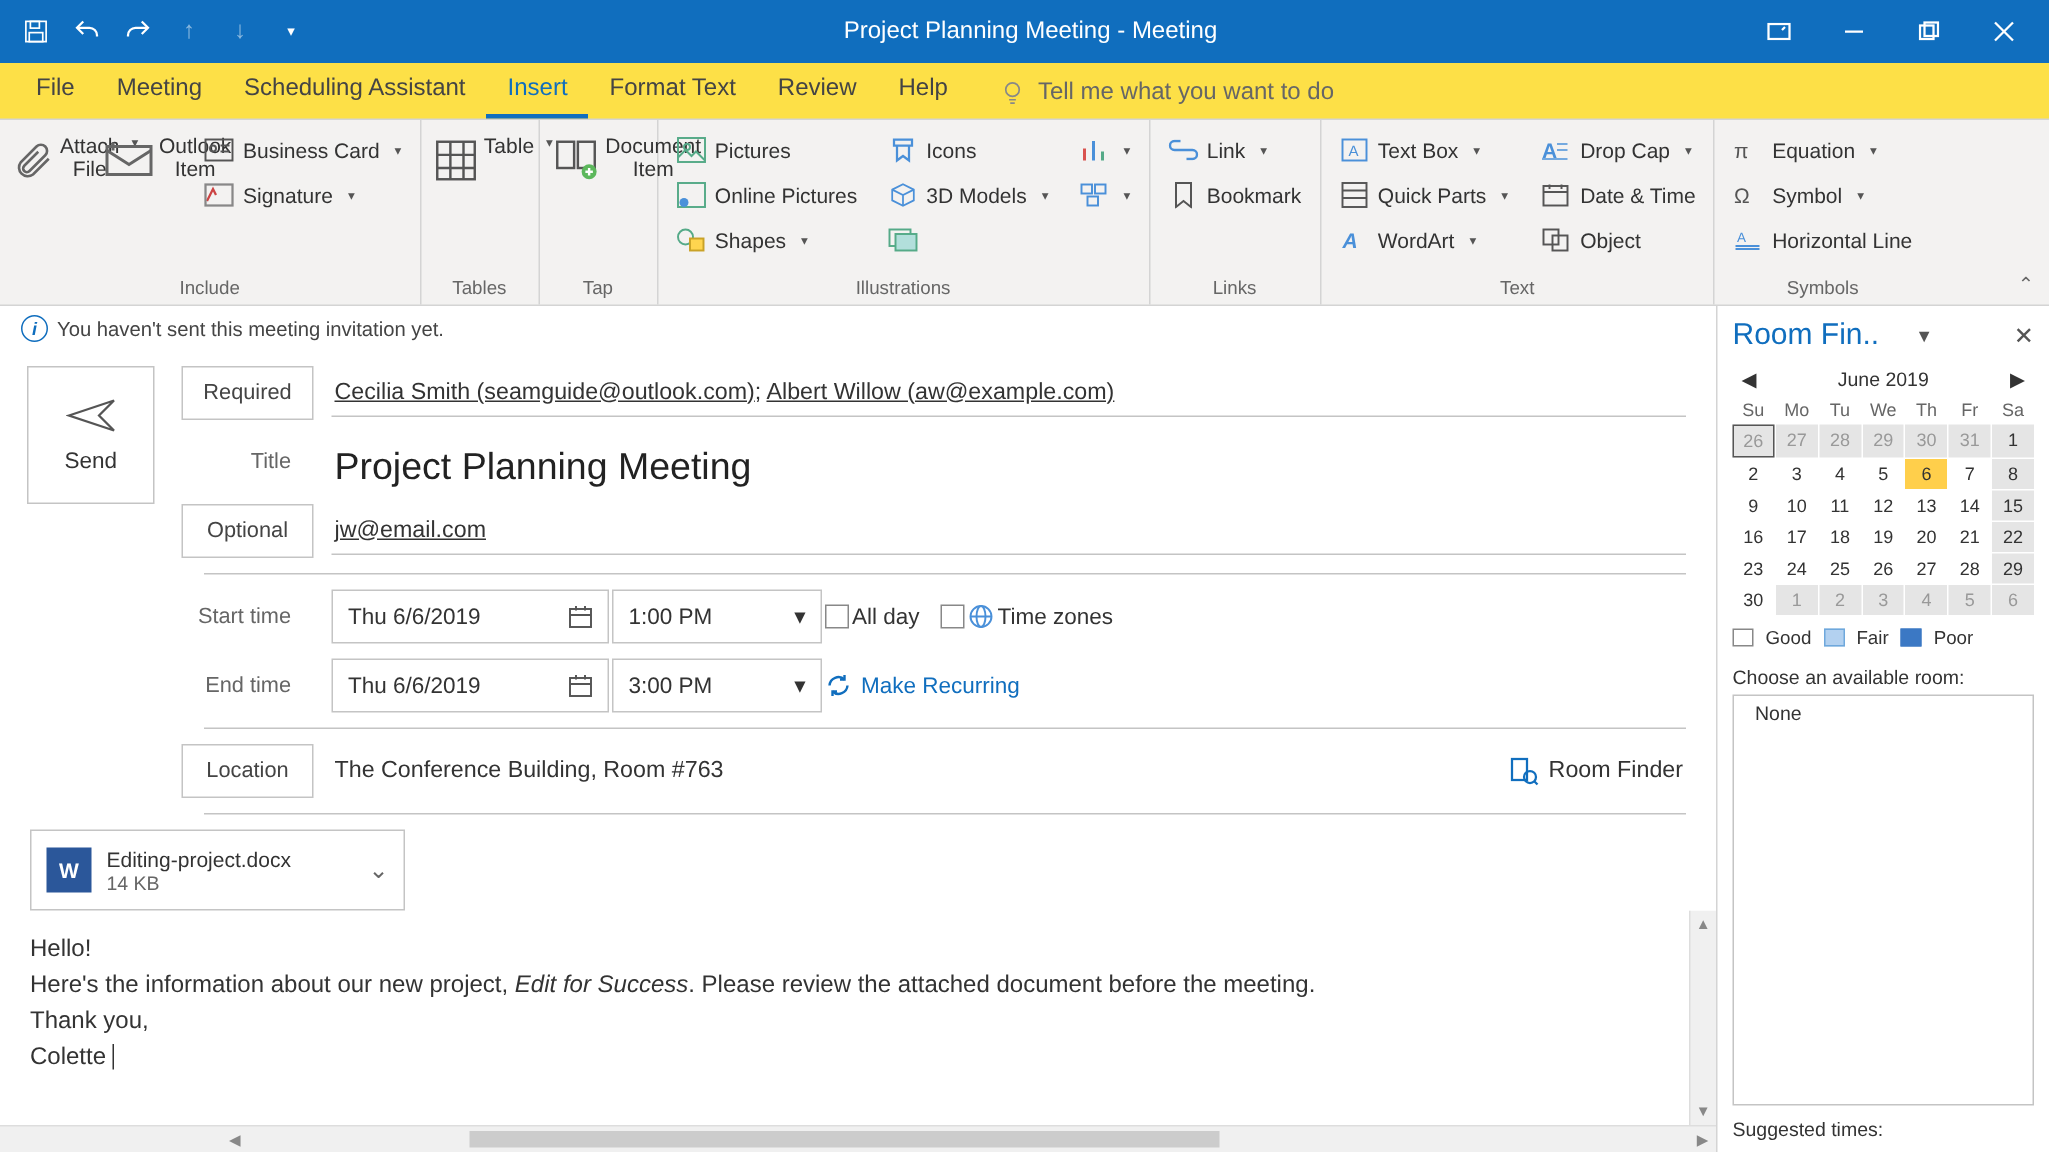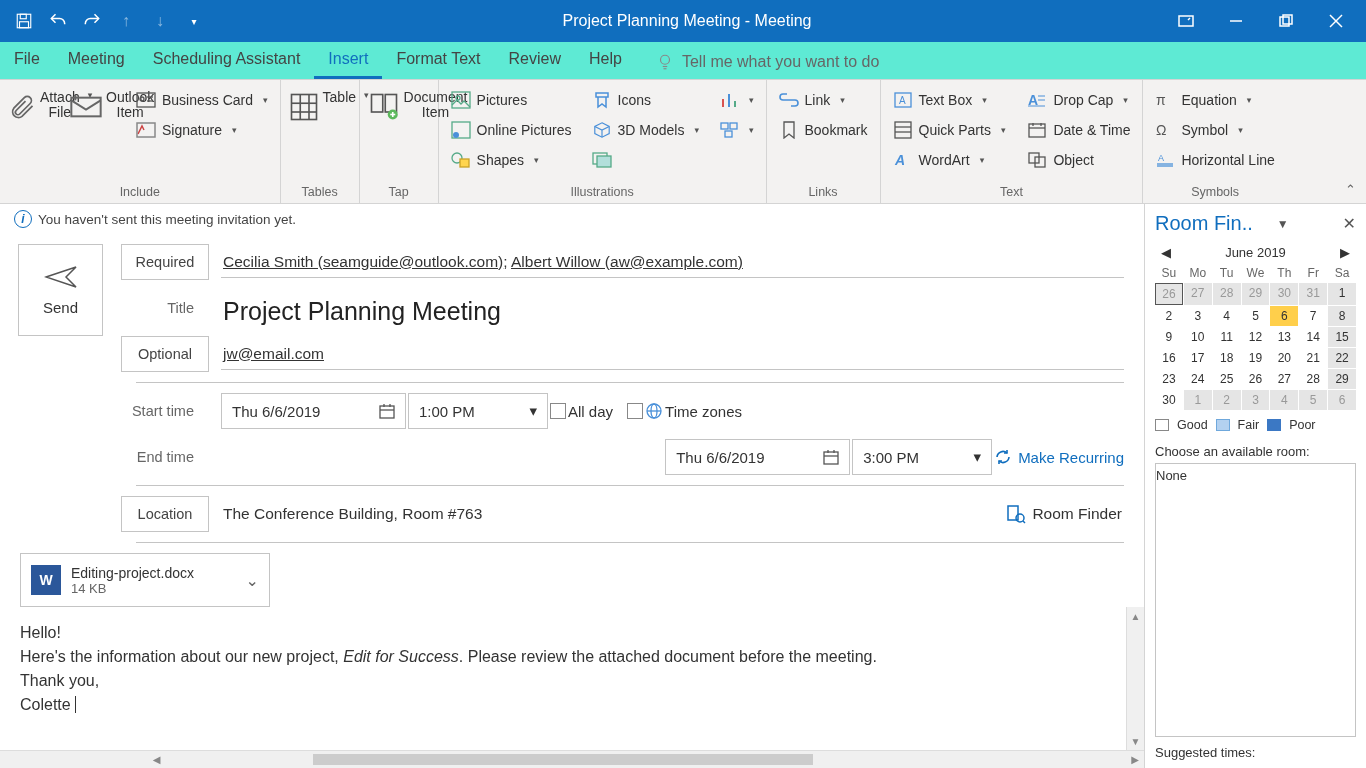--- a/index.html
+++ b/index.html
@@ -4,21 +4,21 @@
 <style>
   * { margin:0; padding:0; box-sizing:border-box; font-family:"Segoe UI",Arial,sans-serif; }
   body { width:1366px; height:768px; overflow:hidden; background:#fff; color:#333; }
   .titlebar { background:#106ebe; height:42px; display:flex; align-items:center; color:#fff; }
   .qat { display:flex; align-items:center; gap:14px; padding:0 14px; }
   .qat span { display:inline-flex; width:20px; height:20px; align-items:center; justify-content:center; }
   .title-center { flex:1; text-align:center; font-size:16px; }
   .win-controls { display:flex; align-items:center; gap:30px; padding:0 20px; }
   .win-controls span { width:20px; height:20px; display:inline-flex; align-items:center; justify-content:center; }
 
-  .tabs { background:#5eead4; height:38px; display:flex; align-items:flex-end; border-bottom:1px solid #d4d4d4; font-size:16px; }
+  .tabs { background:#fde047; height:38px; display:flex; align-items:flex-end; padding-left:10px; border-bottom:1px solid #d4d4d4; font-size:16px; }
   .tab { padding:8px 14px; color:#444; cursor:pointer; }
   .tab.active { color:#106ebe; border-bottom:3px solid #106ebe; }
   .tell-me { display:flex; align-items:center; gap:8px; color:#666; margin-left:20px; padding-bottom:8px; font-size:16px;}
   .lightbulb { width:18px; height:18px; }
 
   .ribbon { background:#f3f2f1; height:124px; display:flex; border-bottom:1px solid #d4d4d4; font-size:14px; }
   .rgroup { display:flex; flex-direction:column; padding:4px 8px 2px; border-right:1px solid #d4d4d4; }
   .rgroup-body { flex:1; display:flex; align-items:flex-start; }
   .rgroup-label { text-align:center; font-size:12.5px; color:#666; padding:2px 0; }
   .bigbtn { display:flex; flex-direction:row; align-items:flex-start; justify-content:flex-start; width:62px; padding-top:6px; gap:4px; }
@@ -66,21 +66,21 @@
   .cal-head { display:flex; align-items:center; justify-content:space-between; padding:4px 6px; font-size:13px;}
   .cal-grid { display:grid; grid-template-columns:repeat(7,1fr); text-align:center; font-size:12px; gap:1px; }
   .cal-grid .dow { color:#666; padding:2px 0;}
   .cal-grid .day { padding:3px 0;}
   .cal-grid .day.out { background:#e5e5e5; color:#999;}
   .cal-grid .day.boxed { border:1px solid #555; }
   .cal-grid .day.sel { background:#ffcf4b;}
   .cal-grid .day.na { background:#e5e5e5; }
   .legend { display:flex; align-items:center; gap:8px; padding:8px 0; font-size:12.5px;}
   .lg-box { width:14px; height:12px; border:1px solid #888; display:inline-block;}
-  .room-list { border:1px solid #c4c4c4; flex:1; min-height:140px; padding:4px 0; font-size:13px; margin-top:4px;}
+  .room-list { border:1px solid #c4c4c4; flex:1; min-height:140px; padding:4px 14px; font-size:13px; margin-top:4px;}
   svg { display:block; }
   .underline { text-decoration: underline; }
 </style>
 </head>
 <body>
 
 <div class="titlebar">
   <div class="qat">
     <span>
         <svg width="18" height="18" viewBox="0 0 24 24" fill="none" stroke="#fff" stroke-width="1.5">
@@ -506,21 +506,21 @@
           <span class="chk"></span>
           <svg width="18" height="18" viewBox="0 0 18 18" fill="none" stroke="#4a90d9" stroke-width="1.3">
               <circle cx="9" cy="9" r="7"></circle>
               <ellipse cx="9" cy="9" rx="3" ry="7"></ellipse>
               <line x1="2" y1="9" x2="16" y2="9"></line>
             </svg>
           <span>Time zones</span>
         </div>
       </div>
 
-      <div class="form-row" style="margin-left:103px;justify-content:space-between;">
+      <div class="form-row" style="margin-left:103px;">
         <div class="fld-label plain">End time</div>
         <div class="dtbox">
           <div class="datefield">
               <span>Thu 6/6/2019</span>
               <svg width="16" height="16" viewBox="0 0 16 16" fill="none" stroke="#555" stroke-width="1.3">
                 <rect x="1" y="3" width="14" height="12"></rect>
                 <line x1="1" y1="7" x2="15" y2="7"></line>
                 <line x1="5" y1="1" x2="5" y2="4"></line>
                 <line x1="11" y1="1" x2="11" y2="4"></line>
               </svg>

